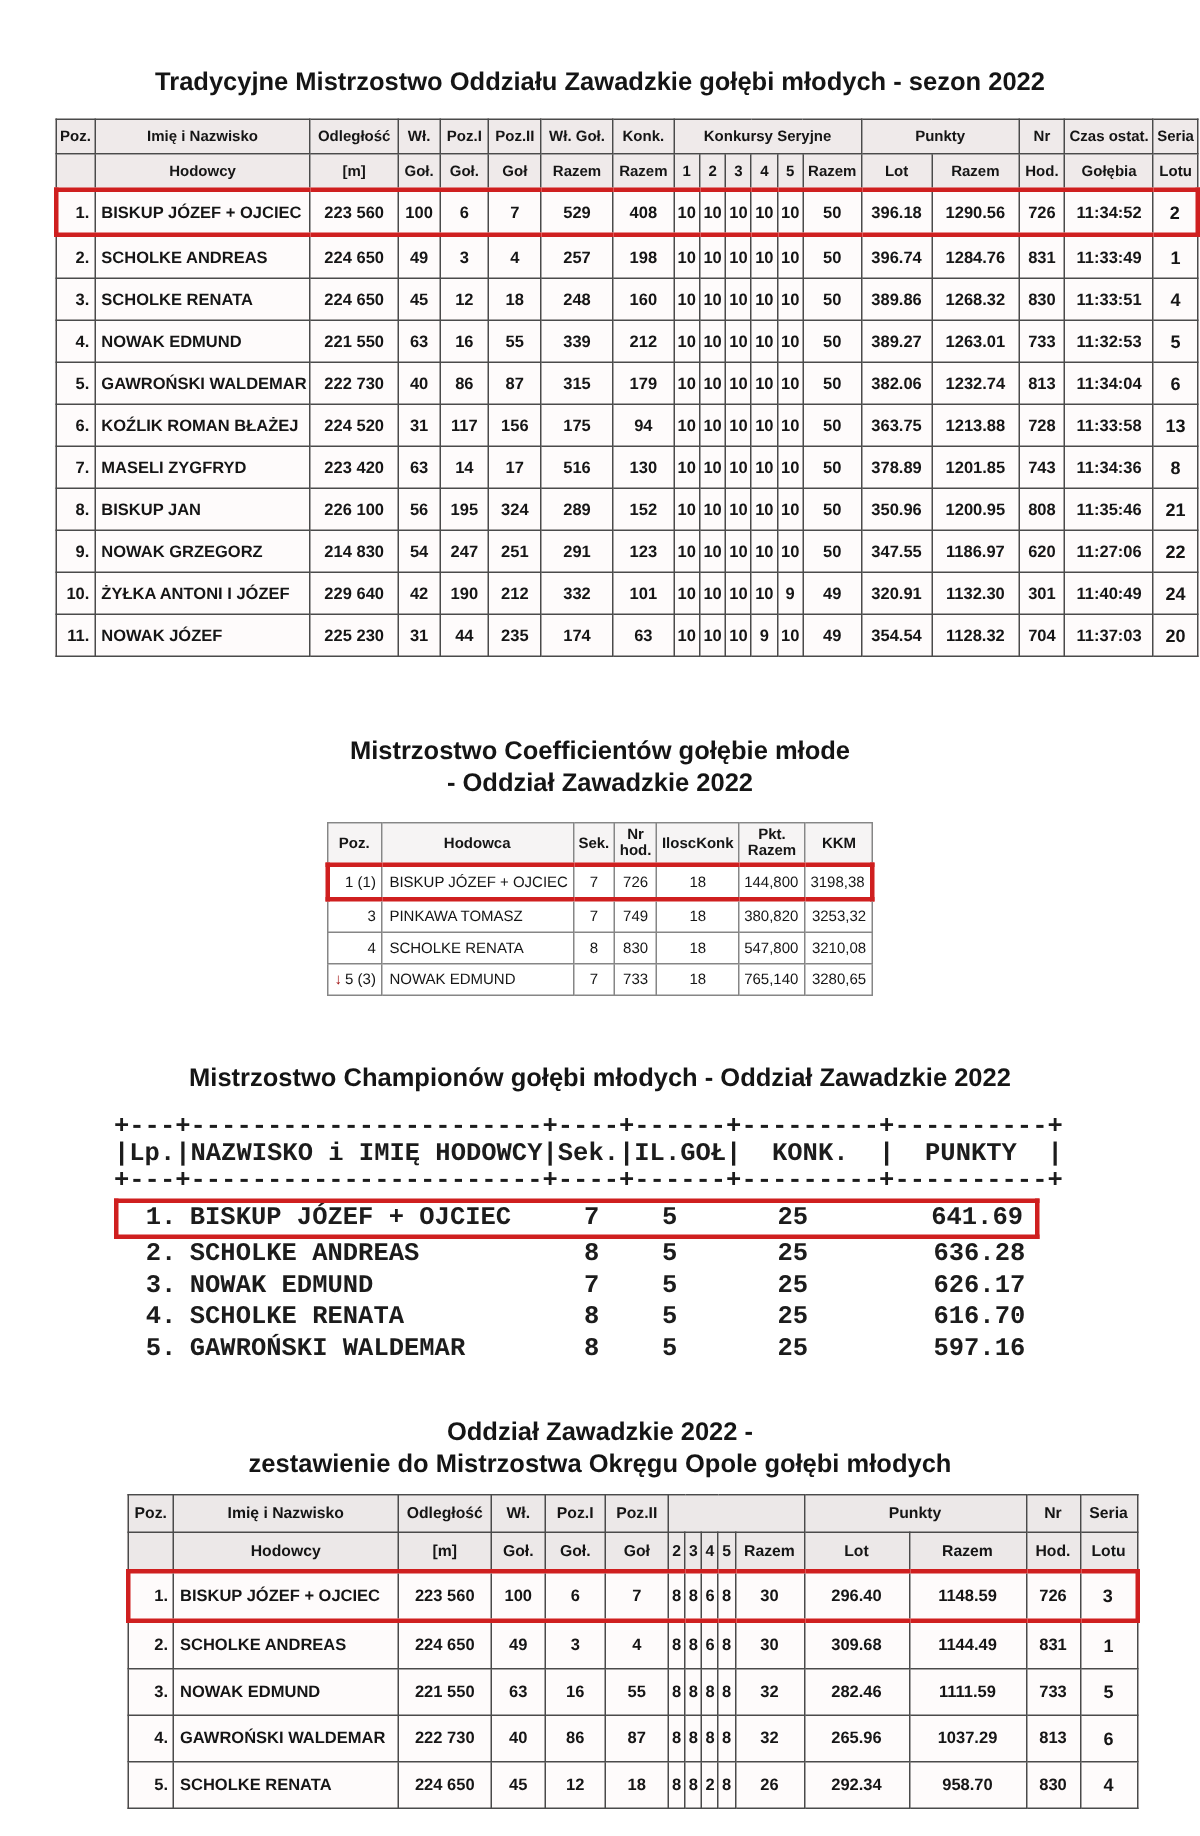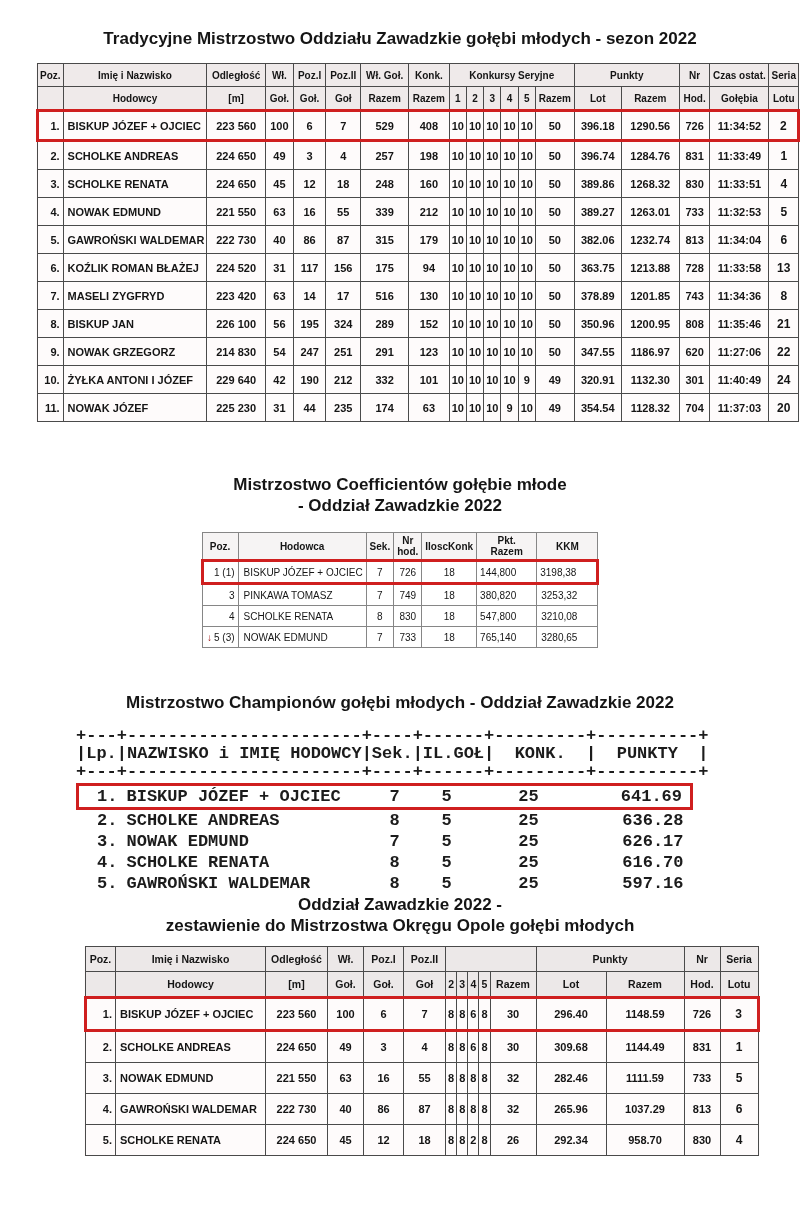--- a/index.html
+++ b/index.html
@@ -1,21 +1,21 @@
 <!DOCTYPE html>
 <html><head>
 <meta charset="utf-8">
 <style>
   html,body{margin:0;padding:0;background:#fff;}
   body{width:800px;height:1224px;font-family:"Liberation Sans",sans-serif;color:#151515;overflow:hidden;}
   .title{font-weight:bold;text-align:center;font-size:17px;line-height:21px;}
-  .sec1-title{margin-top:28px;}
+  .sec1-title{margin-top:44px;}
   .sec2-title{margin-top:52px;}
   .sec3-title{margin-top:44px;}
-  .sec4-title{}
+  .sec4-title{margin-top:34px;}
   table{border-collapse:collapse;table-layout:fixed;}
   
   .t1{margin:14px 0 0 36px;font-size:11px;font-weight:bold;background:#fefbfb;}
   .t1 th,.t1 td{border:1px solid #4a4a4a;padding:1px 2px;overflow:hidden;white-space:nowrap;}
   .t1 th{font-size:10px;height:20px;background:#efeaea;}
   .t1 td{height:25px;text-align:center;}
   .t1 td:first-child{text-align:right;padding-right:3px;}
   .t1 td:nth-child(2){text-align:left;padding-left:4px;}
   .t1 td:last-child{font-size:12px;font-weight:800;}
   
@@ -24,21 +24,21 @@
   .hl td:last-child{border-right:3px solid #cf1f1f !important;}
   
   .t2-wrap{display:flex;justify-content:center;margin-top:16px;}
   .t2{font-size:10px;}
   .t2 th,.t2 td{border:1px solid #868686;padding:2px 3px;white-space:nowrap;overflow:hidden;}
   .t2 th{background:#f6f4f4;line-height:11px;}
   .t2 td{height:16px;}
   .t2 td:nth-child(1){text-align:right;}
   .t2 td:nth-child(2){text-align:left;padding-left:5px;}
   .t2 td:nth-child(3),.t2 td:nth-child(4),.t2 td:nth-child(5){text-align:center;}
-  .t2 td:nth-child(6),.t2 td:nth-child(7){text-align:right;padding-right:20px;}
+  .t2 td:nth-child(6),.t2 td:nth-child(7){text-align:right;padding-right:4px;}
   .arrow{color:#a01010;font-weight:bold;margin-right:2px;}
   
   .t3-wrap{margin:14px 0 0 76px;font-family:"Liberation Mono","DejaVu Sans Mono",monospace;font-weight:bold;font-size:17px;color:#1c1c1c;}
   .mono-line{white-space:pre;line-height:18px;letter-spacing:0;}
   .t3{font-family:inherit;font-size:inherit;font-weight:inherit;margin-top:2px;}
   .t3 td{padding:0;height:21px;line-height:20px;white-space:nowrap;overflow:hidden;}
   .t3 td:nth-child(1){text-align:right;}
   .t3 td:nth-child(2){padding-left:9px;text-align:left;}
   .t3 td:nth-child(3),.t3 td:nth-child(4),.t3 td:nth-child(5){text-align:center;}
   .t3 td:nth-child(6){text-align:right;padding-right:8px;}

